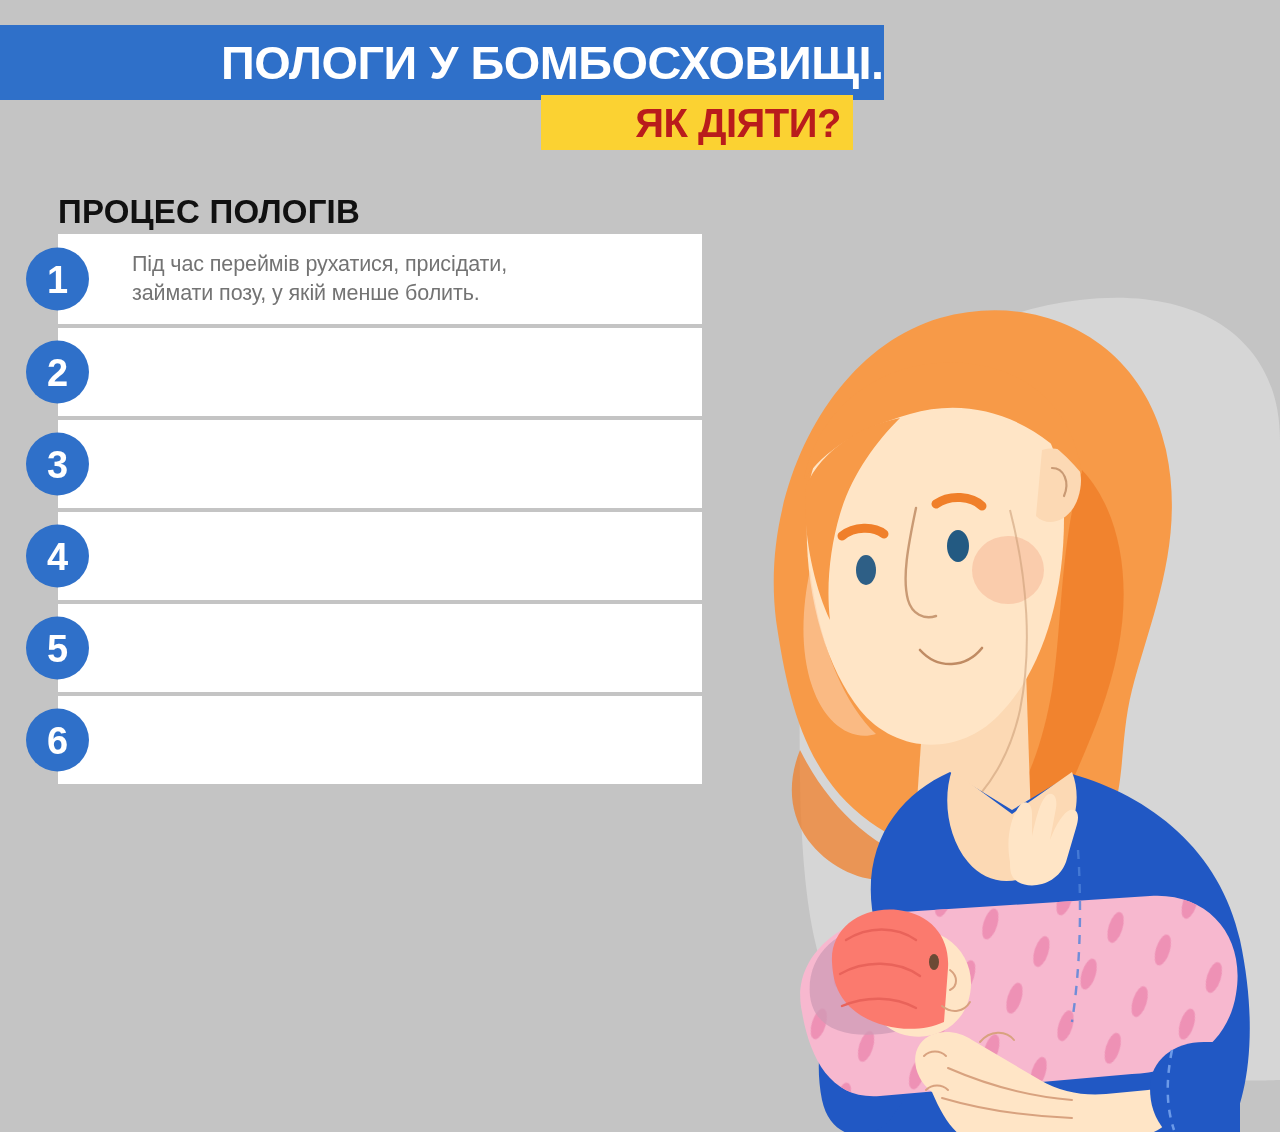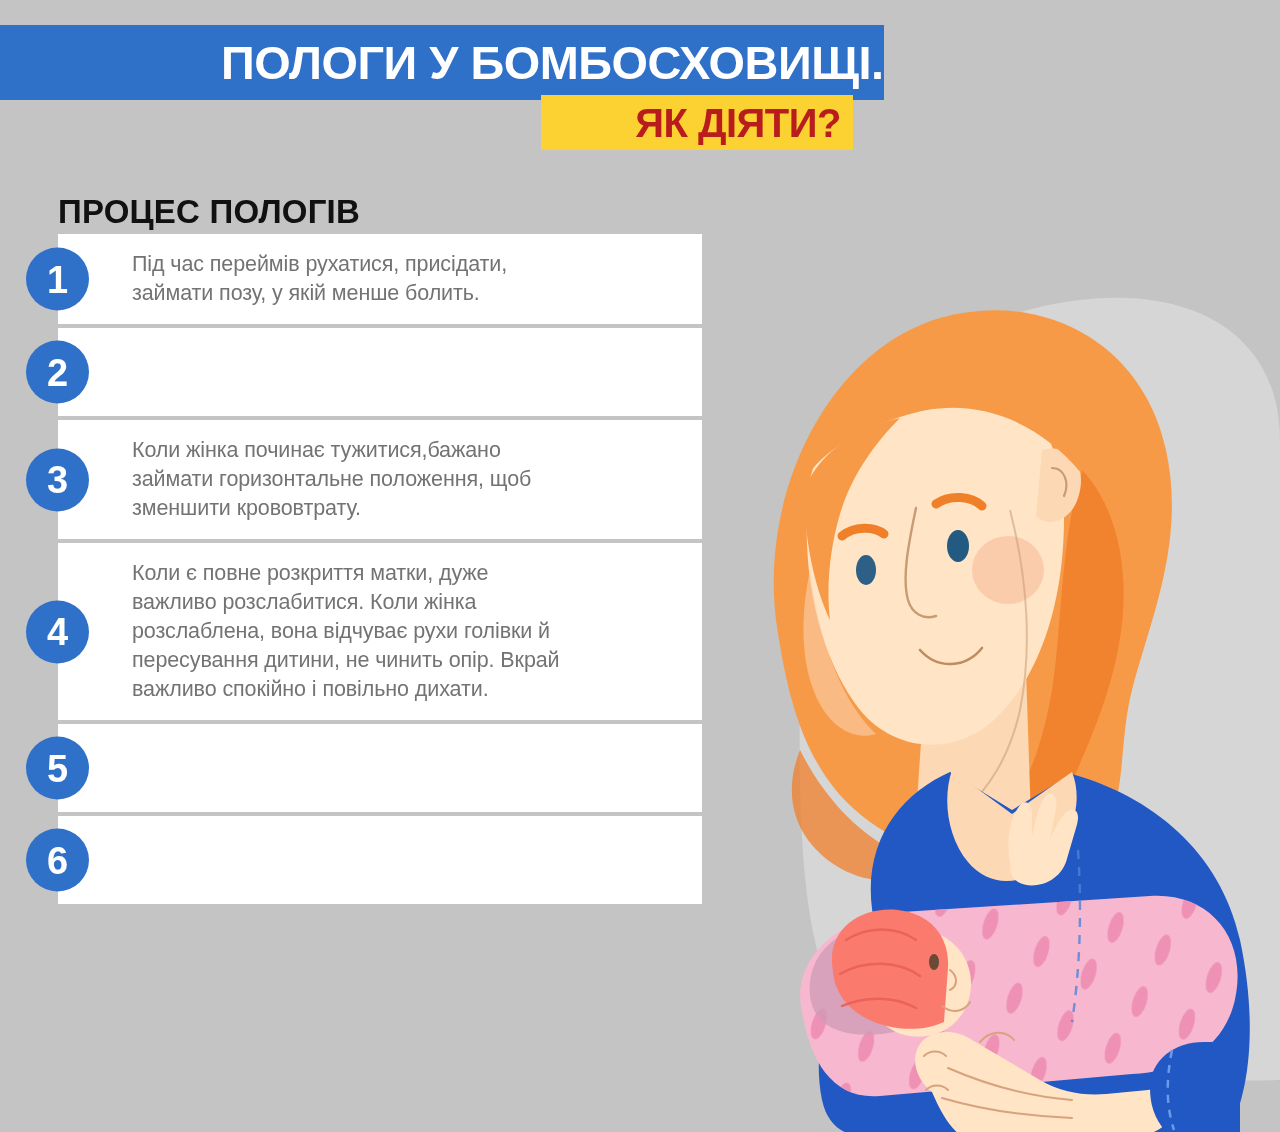--- a/index.html
+++ b/index.html
@@ -149,32 +149,24 @@
     <div class="step-text">Під час переймів рухатися, присідати,
 займати позу, у якій менше болить.</div>
   </div>
 
   <div class="step">
     <div class="step-badge">2</div>
   </div>
 
   <div class="step">
     <div class="step-badge">3</div>
-    <div class="step-text">Коли жінка починає тужитися,бажано
-займати горизонтальне положення, щоб
-зменшити крововтрату.</div>
   </div>
 
   <div class="step">
     <div class="step-badge">4</div>
-    <div class="step-text">Коли є повне розкриття матки, дуже
-важливо розслабитися. Коли жінка
-розслаблена, вона відчуває рухи голівки й
-пересування дитини, не чинить опір. Вкрай
-важливо спокійно і повільно дихати.</div>
   </div>
 
   <div class="step">
     <div class="step-badge">5</div>
   </div>
 
   <div class="step">
     <div class="step-badge">6</div>
   </div>
 

